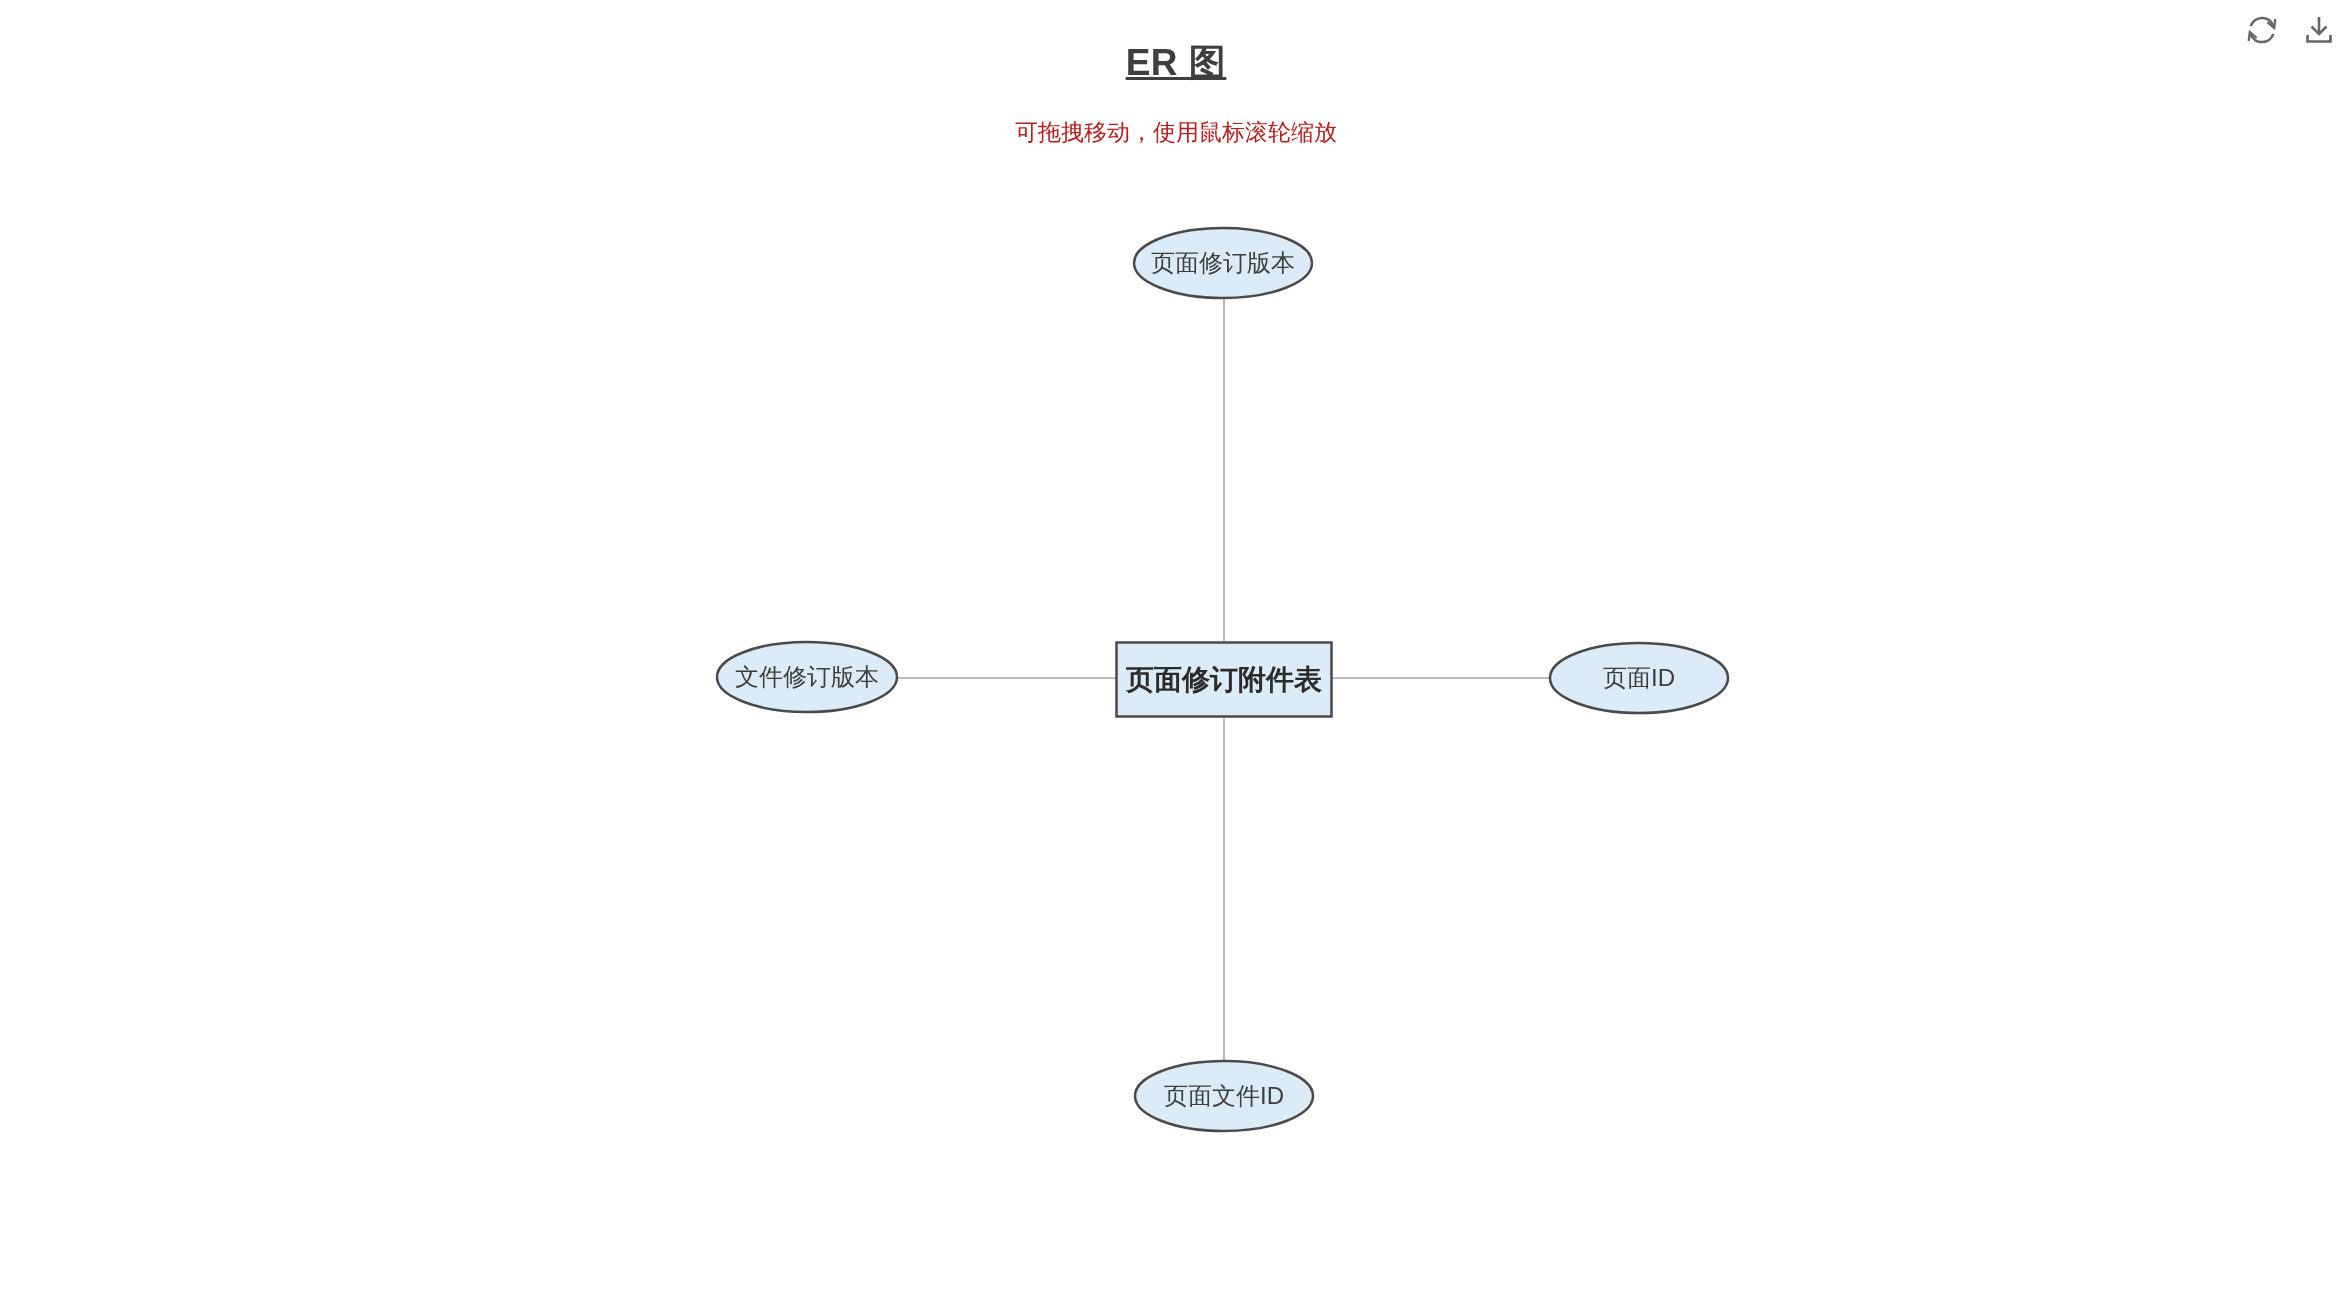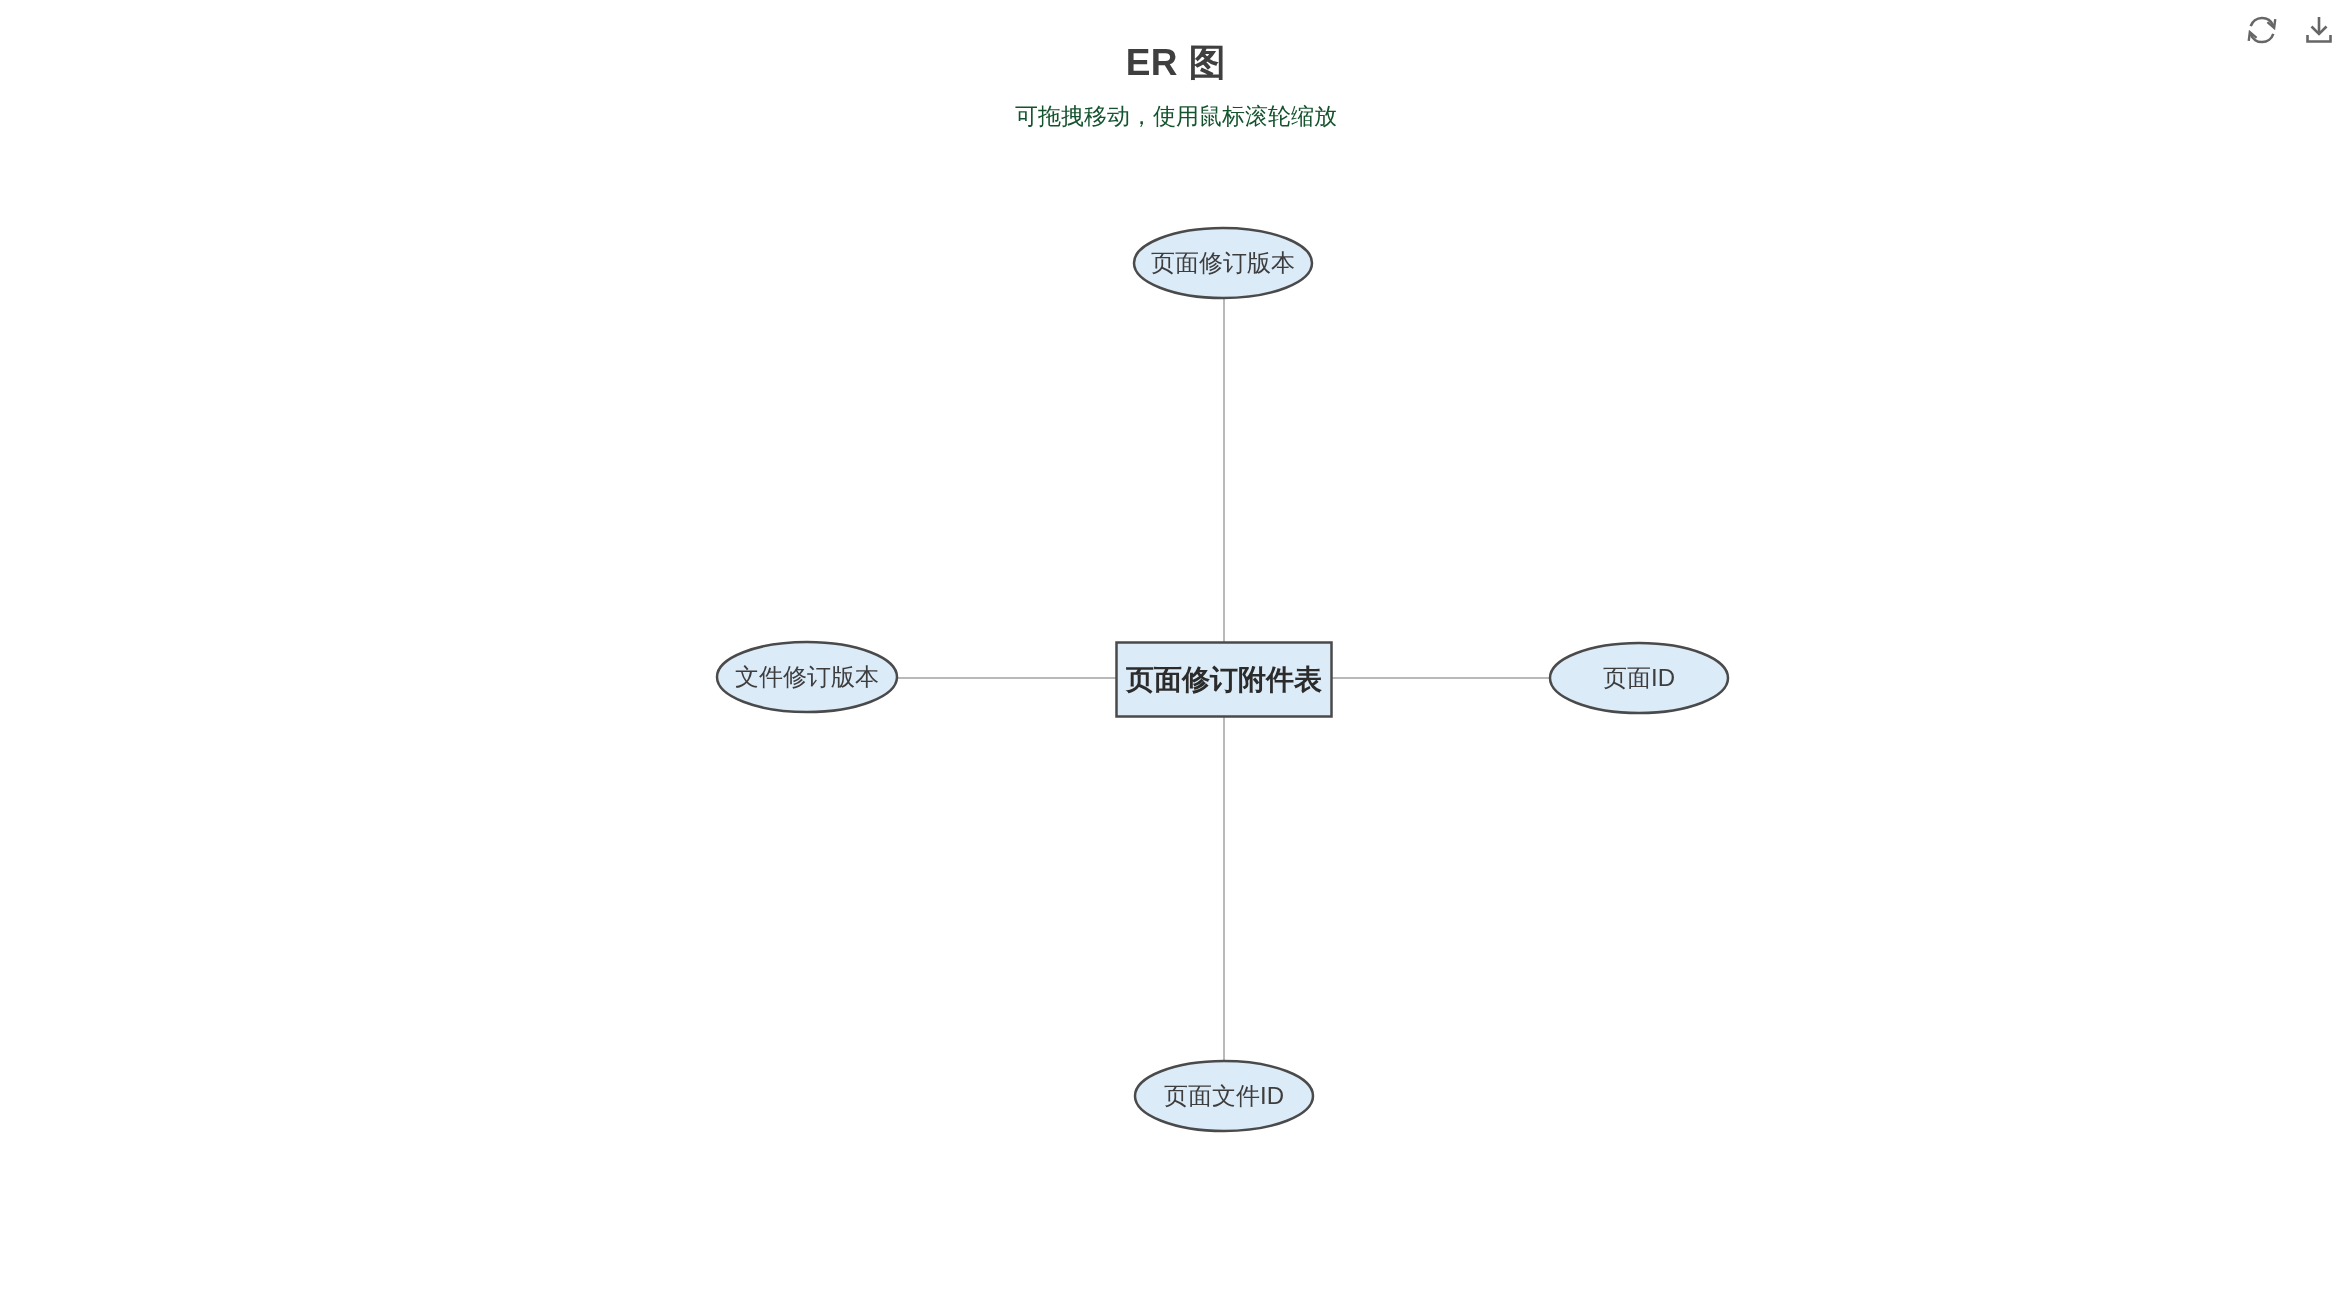--- a/index.html
+++ b/index.html
@@ -16,26 +16,27 @@
     position: absolute; top: 0; left: 0; right: 0;
     text-align: center;
     pointer-events: none;
   }
   .page-title {
     margin: 38px 0 0 0;
     font-size: 37px;
     font-weight: 700;
     color: #3f3f3f;
     letter-spacing: 0.5px;
+    text-decoration: underline;
   }
   .page-subtitle {
-    margin: 13px 0 0 0;
+    margin: 29px 0 0 0;
     font-size: 23px;
     font-weight: 400;
-    color: #14532d;
+    color: #b91c1c;
   }
 
   
   .toolbar {
     position: absolute; top: 12px; right: 15px;
     display: flex; align-items: center; gap: 21px;
     z-index: 5;
   }
   .icon-btn {
     background: none; border: none; padding: 0; margin: 0;

